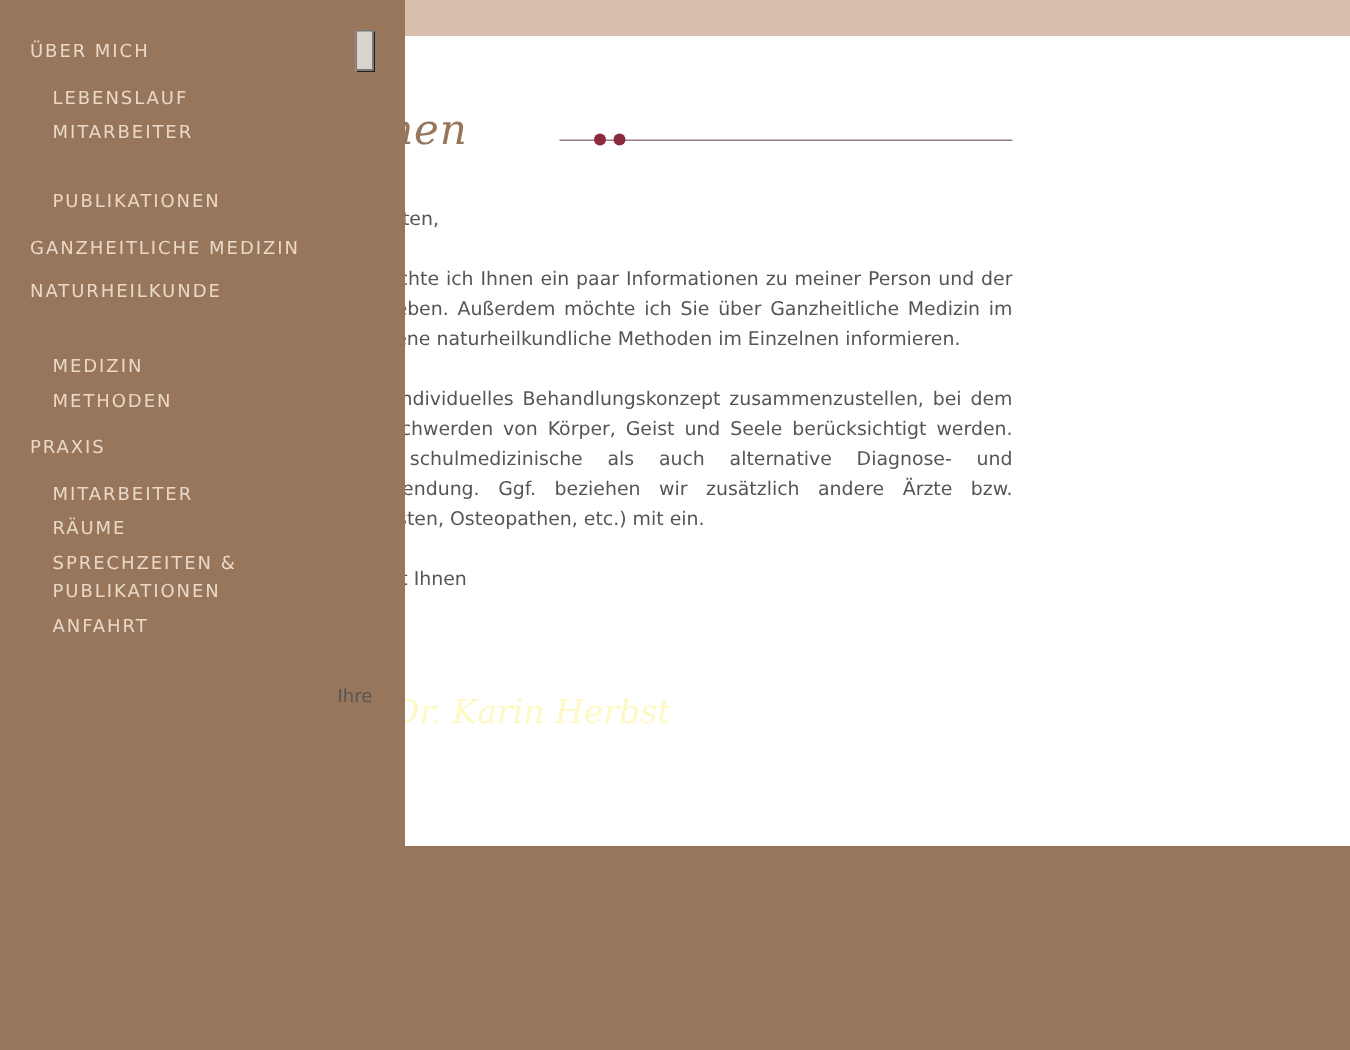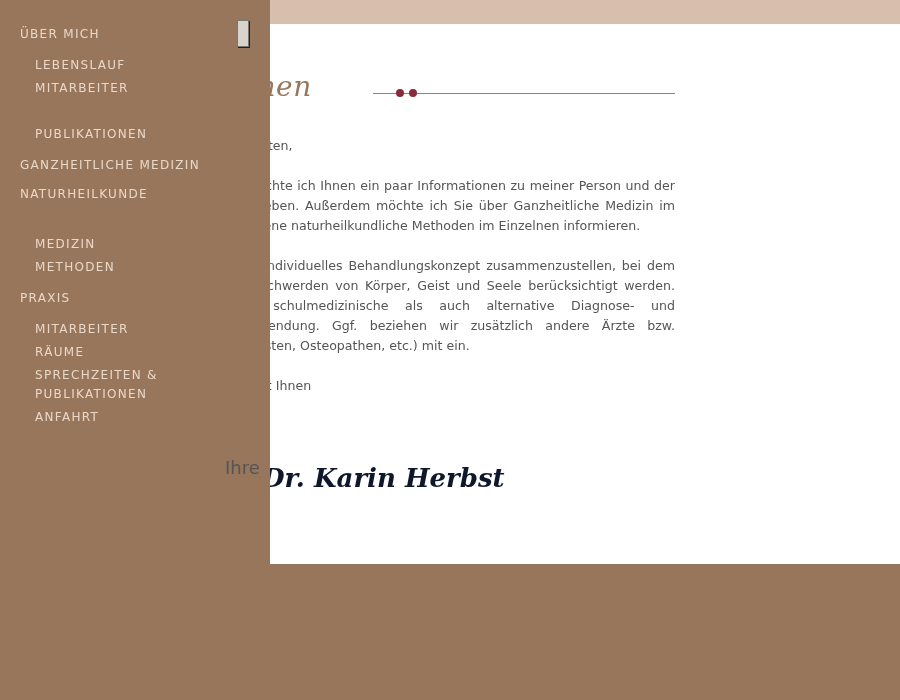--- a/index.html
+++ b/index.html
@@ -5,26 +5,26 @@
   html, body { margin:0; padding:0; }
   body { width:900px; height:700px; background:#98765c; position:relative; overflow:hidden; font-family:"DejaVu Sans","Liberation Sans",sans-serif; }
   .topbar { position:absolute; left:0; top:0; width:900px; height:24px; background:#d8bfad; }
   .content { position:absolute; left:0; top:24px; width:900px; height:540px; background:#ffffff; }
   .heading { position:absolute; left:130px; top:70px; width:545px; height:40px; }
   .heading-text { position:absolute; left:0; top:0; font-family:"DejaVu Serif",serif; font-style:italic; font-size:28px; color:#98765c; letter-spacing:0.5px; }
   .heading-line { position:absolute; left:243px; top:23px; width:302px; height:1px; background:#9a7a80; }
   .dot { position:absolute; top:19px; width:8px; height:8px; border-radius:50%; background:#8b2a3a; }
   .body-text { position:absolute; left:80px; top:136px; width:595px; font-size:12.6px; line-height:20px; color:#555; text-align:justify; }
   .body-text p { margin:0 0 20px 0; }
-  .signature { position:absolute; left:262px; top:463px; font-family:"DejaVu Serif",serif; font-style:italic; font-size:26px; color:#0f172a;font-weight:bold; }
+  .signature { position:absolute; left:262px; top:463px; font-family:"DejaVu Serif",serif; font-style:italic; font-size:22px; color:#fef9c3; }
   .sidebar { position:absolute; left:0; top:0; width:270px; height:564px; background:#98765c; }
   .nav-item { position:absolute; font-size:12px; letter-spacing:1.3px; color:#ead8c8; line-height:19px; white-space:nowrap; }
   .nav-main { left:20px; }
   .nav-sub { left:35px; }
-  .sidebar-ihre { position:absolute; left:225px; top:457px; font-size:18px; color:#555; }
+  .sidebar-ihre { position:absolute; left:225px; top:457px; font-size:12px; color:#555; }
   .scroll-handle { position:absolute; left:237px; top:20px; width:10px; height:25px; background:#d8d4cc; border:1px solid #777; box-shadow:1px 1px 0 #222; }
 </style>
 </head>
 <body>
 
 <div class="topbar"></div>
 
 <div class="content"></div>
 
 <div class="heading">

